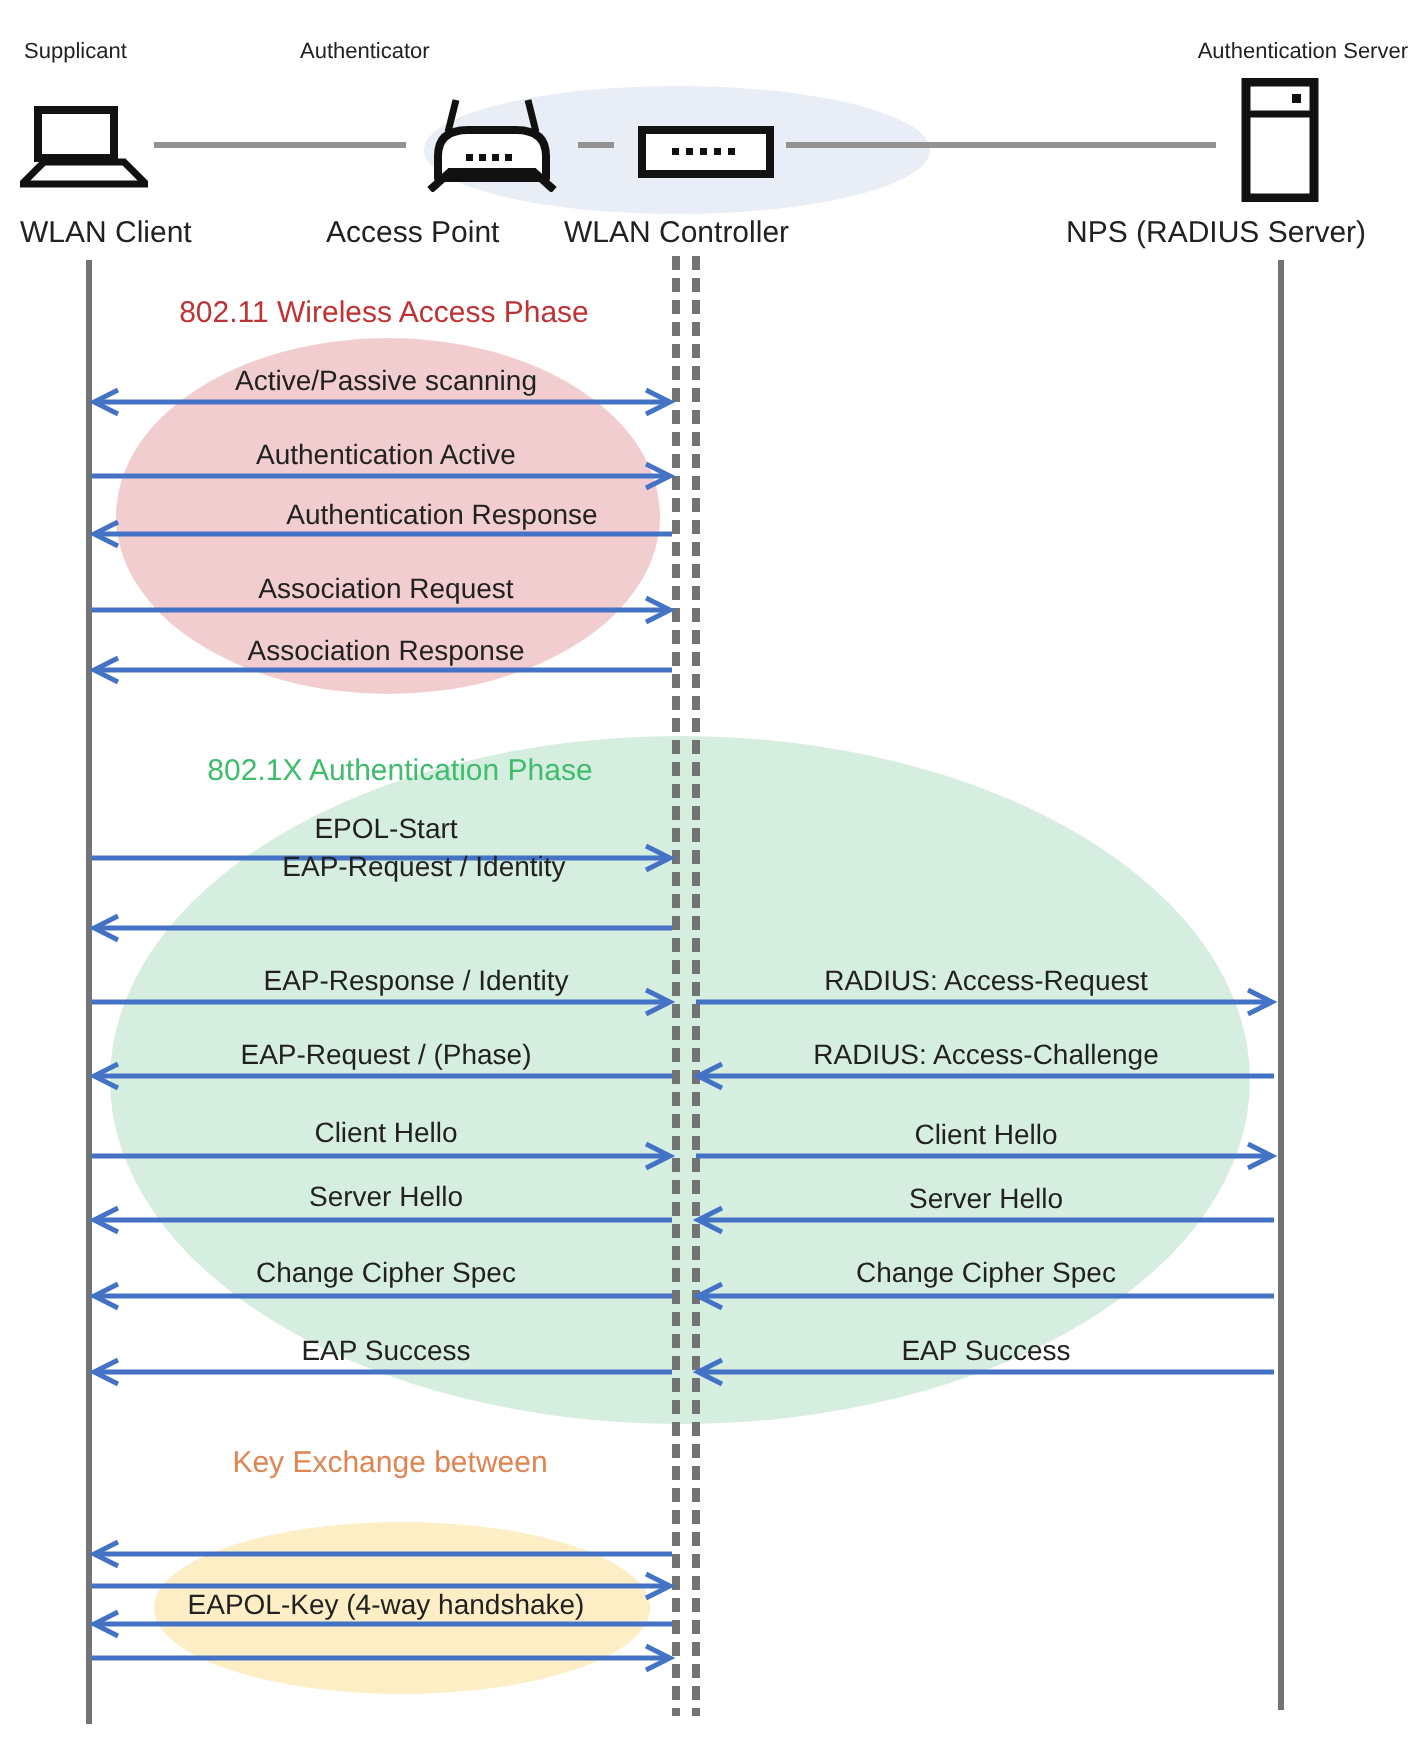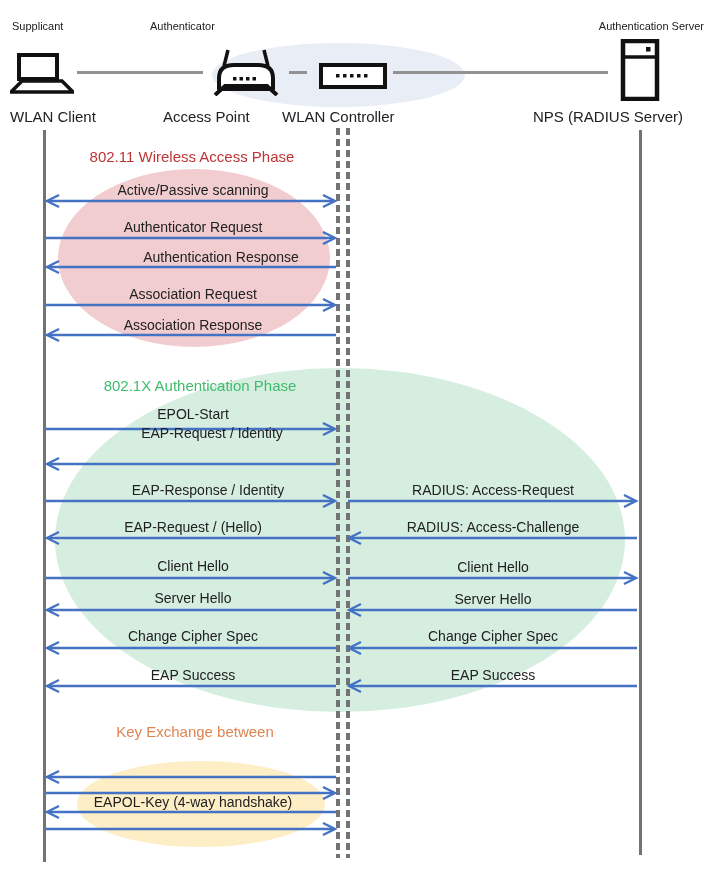--- a/index.html
+++ b/index.html
@@ -87,21 +87,21 @@
       <svg width="290" height="16" style="position: absolute; overflow: visible; left: 46px; top: 193px;">
         <line x1="2" x2="288" y1="8" y2="8" stroke="#4472c4" stroke-width="2.4"></line>
         <polyline points="277,2 289,8 277,14" fill="none" stroke="#4472c4" stroke-width="2.4"></polyline>
         <polyline points="13,2 1,8 13,14" fill="none" stroke="#4472c4" stroke-width="2.4"></polyline>
       </svg>
       <div class="msg-label" style="left: 43px; top: 182px;">Active/Passive scanning</div>
       <svg width="290" height="16" style="position: absolute; overflow: visible; left: 46px; top: 230px;">
         <line x1="0" x2="288" y1="8" y2="8" stroke="#4472c4" stroke-width="2.4"></line>
         <polyline points="277,2 289,8 277,14" fill="none" stroke="#4472c4" stroke-width="2.4"></polyline>
       </svg>
-      <div class="msg-label" style="left: 43px; top: 219px;">Authenticator Request</div>
+      <div class="msg-label" style="left: 43px; top: 219px;">Authentication Active</div>
       <svg width="290" height="16" style="position: absolute; overflow: visible; left: 46px; top: 259px;">
         <line x1="2" x2="290" y1="8" y2="8" stroke="#4472c4" stroke-width="2.4"></line>
         <polyline points="13,2 1,8 13,14" fill="none" stroke="#4472c4" stroke-width="2.4"></polyline>
       </svg>
       <div class="msg-label" style="left: 43px; top: 249px; padding-left: 28px;">Authentication Response</div>
       <svg width="290" height="16" style="position: absolute; overflow: visible; left: 46px; top: 297px;">
         <line x1="0" x2="288" y1="8" y2="8" stroke="#4472c4" stroke-width="2.4"></line>
         <polyline points="277,2 289,8 277,14" fill="none" stroke="#4472c4" stroke-width="2.4"></polyline>
       </svg>
       <div class="msg-label" style="left: 43px; top: 286px;">Association Request</div>
@@ -122,21 +122,21 @@
       <div class="msg-label" style="left: 43px; top: 425px; margin-left: 19px;">EAP-Request / Identity</div>
       <svg width="290" height="16" style="position: absolute; overflow: visible; left: 46px; top: 493px;">
         <line x1="0" x2="288" y1="8" y2="8" stroke="#4472c4" stroke-width="2.4"></line>
         <polyline points="277,2 289,8 277,14" fill="none" stroke="#4472c4" stroke-width="2.4"></polyline>
       </svg>
       <div class="msg-label" style="left: 58px; top: 482px;">EAP-Response / Identity</div>
       <svg width="290" height="16" style="position: absolute; overflow: visible; left: 46px; top: 530px;">
         <line x1="2" x2="290" y1="8" y2="8" stroke="#4472c4" stroke-width="2.4"></line>
         <polyline points="13,2 1,8 13,14" fill="none" stroke="#4472c4" stroke-width="2.4"></polyline>
       </svg>
-      <div class="msg-label" style="left: 43px; top: 519px;">EAP-Request / (Hello)</div>
+      <div class="msg-label" style="left: 43px; top: 519px;">EAP-Request / (Phase)</div>
       <svg width="290" height="16" style="position: absolute; overflow: visible; left: 46px; top: 570px;">
         <line x1="0" x2="288" y1="8" y2="8" stroke="#4472c4" stroke-width="2.4"></line>
         <polyline points="277,2 289,8 277,14" fill="none" stroke="#4472c4" stroke-width="2.4"></polyline>
       </svg>
       <div class="msg-label" style="left: 43px; top: 558px;">Client Hello</div>
       <svg width="290" height="16" style="position: absolute; overflow: visible; left: 46px; top: 602px;">
         <line x1="2" x2="290" y1="8" y2="8" stroke="#4472c4" stroke-width="2.4"></line>
         <polyline points="13,2 1,8 13,14" fill="none" stroke="#4472c4" stroke-width="2.4"></polyline>
       </svg>
       <div class="msg-label" style="left: 43px; top: 590px;">Server Hello</div>

